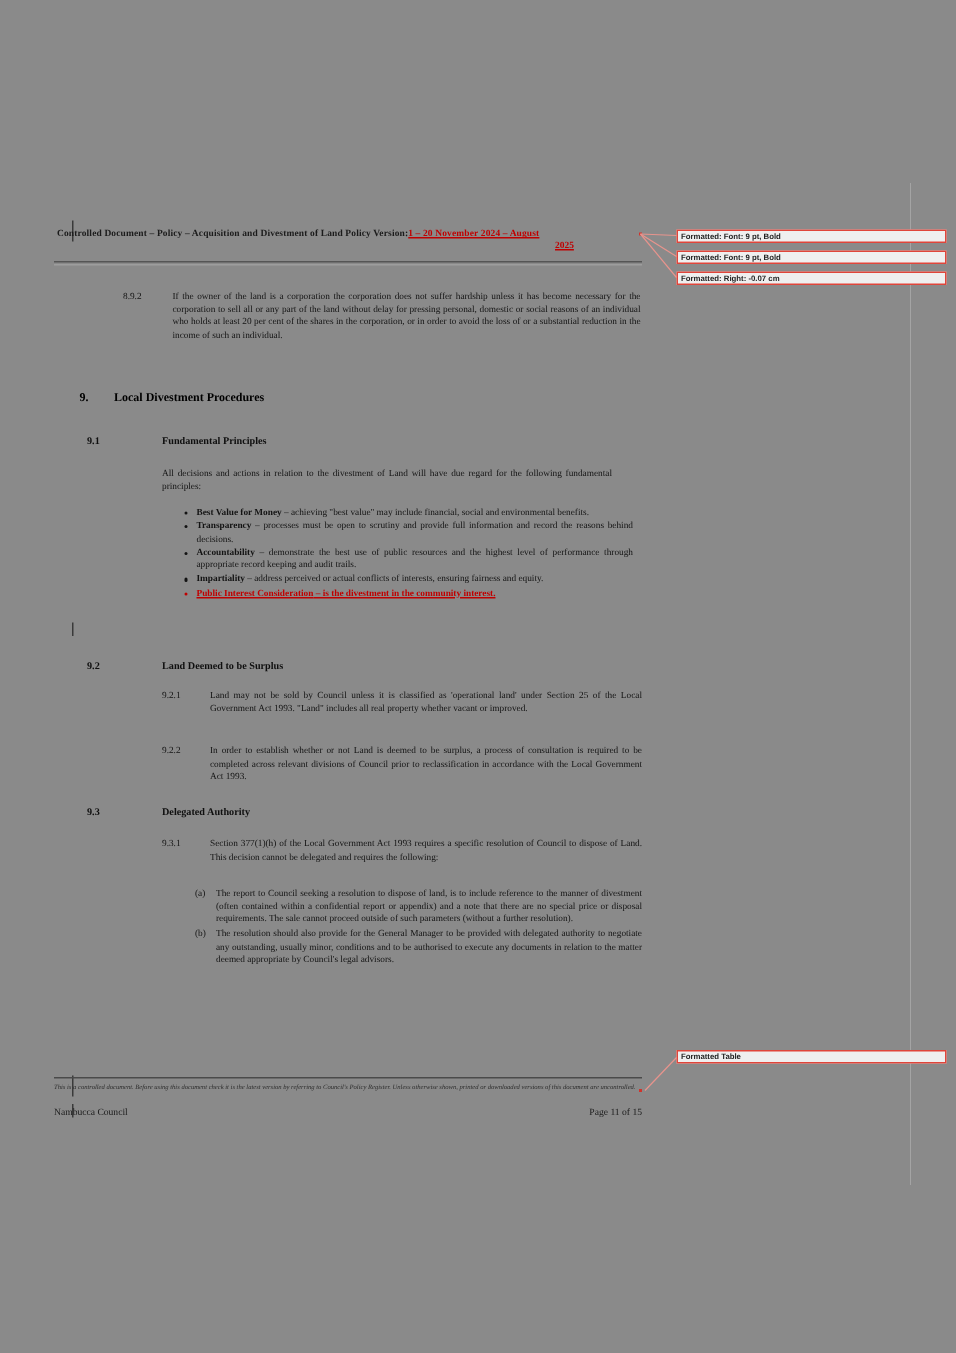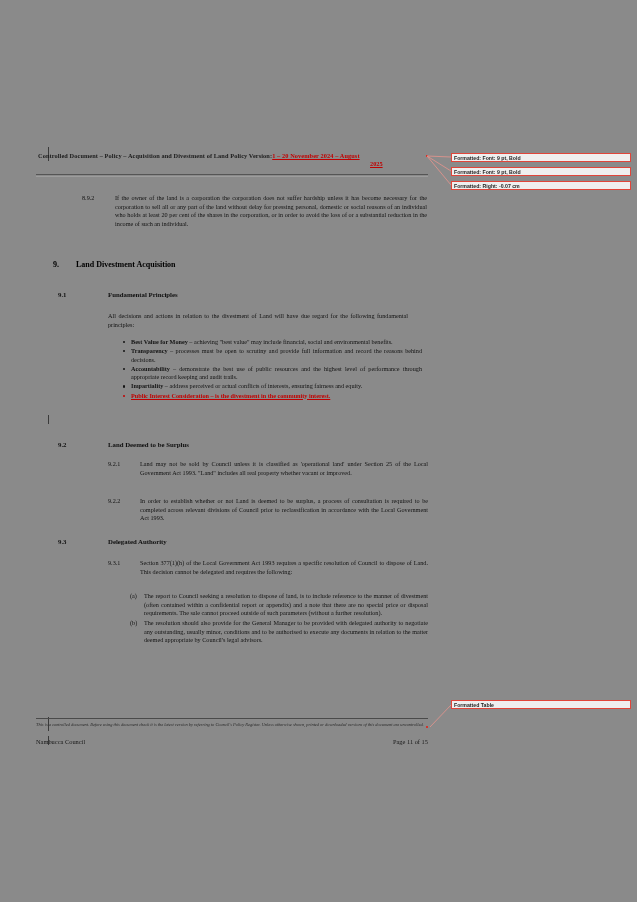--- a/index.html
+++ b/index.html
@@ -220,21 +220,21 @@
     <span>Controlled Document – Policy – Acquisition and Divestment of Land Policy   Version:</span><span class="ins">1 – 20 November 2024 – August</span>
   </div>
   <div class="hdr-line2">2025</div>
   <div class="hdr-rule"></div>
   <div class="hdr-rule2"></div>
 
   <div class="num p-body" style="left:52px;top:72px;width:30px;">8.9.2</div>
   <div class="blk p-body" style="left:85px;top:72px;width:312px;">If the owner of the land is a corporation the corporation does not suffer hardship unless it has become necessary for the corporation to sell all or any part of the land without delay for pressing personal, domestic or social reasons of an individual who holds at least 20 per cent of the shares in the corporation, or in order to avoid the loss of or a substantial reduction in the income of such an individual.</div>
 
   <div class="blk h2" style="left:23px;top:138px;width:20px;">9.</div>
-  <div class="blk h2" style="left:46px;top:138px;width:250px;">Land Divestment Acquisition</div>
+  <div class="blk h2" style="left:46px;top:138px;width:250px;">Local Divestment Procedures</div>
 
   <div class="blk h3" style="left:28px;top:169px;width:30px;">9.1</div>
   <div class="blk h3" style="left:78px;top:169px;width:200px;">Fundamental Principles</div>
   <div class="blk p-body" style="left:78px;top:190px;width:300px;">All decisions and actions in relation to the divestment of Land will have due regard for the following fundamental principles:</div>
 
   <ul class="bullets" style="left:92px;top:216px;width:300px;">
     <li><b>Best Value for Money</b><span> – achieving "best value" may include financial, social and environmental benefits.</span></li>
     <li><b>Transparency</b><span> – processes must be open to scrutiny and provide full information and record the reasons behind decisions.</span></li>
     <li><b>Accountability</b><span> – demonstrate the best use of public resources and the highest level of performance through appropriate record keeping and audit trails.</span></li>
     <li><b>Impartiality</b><span> – address perceived or actual conflicts of interests, ensuring fairness and equity.</span></li>

